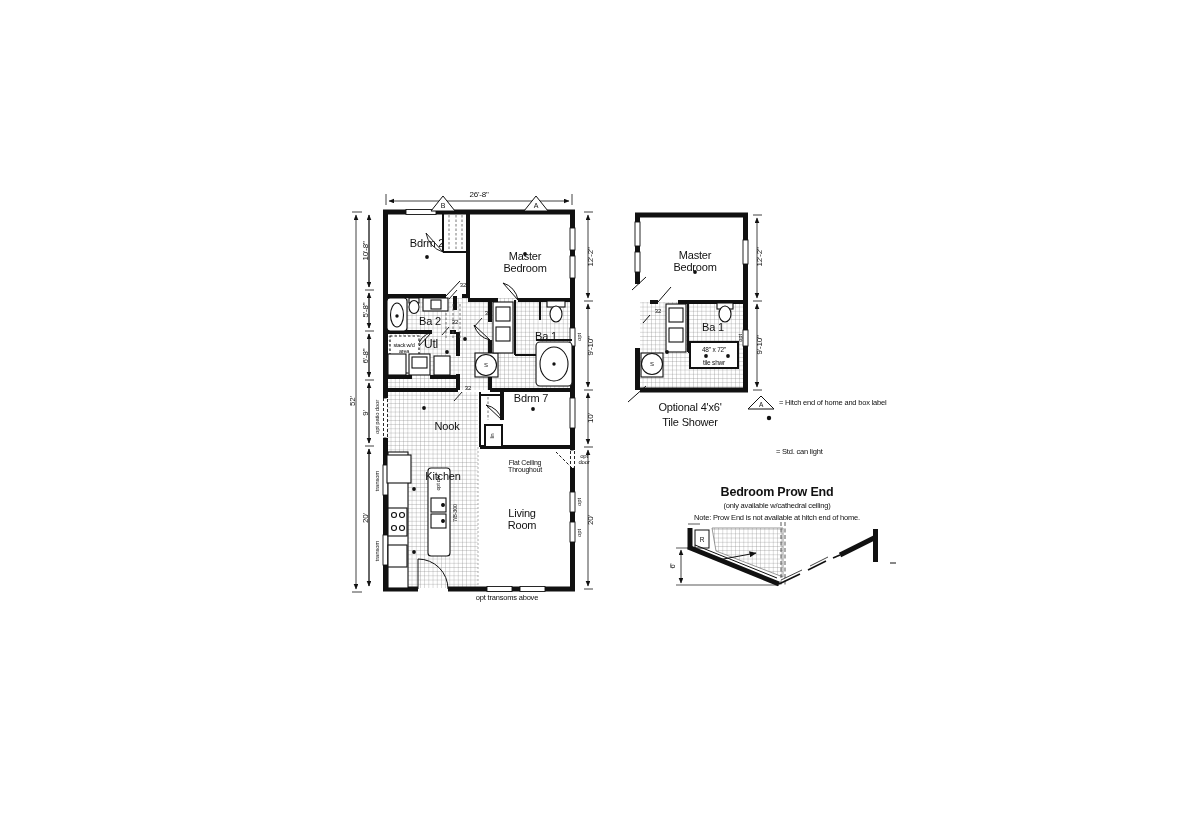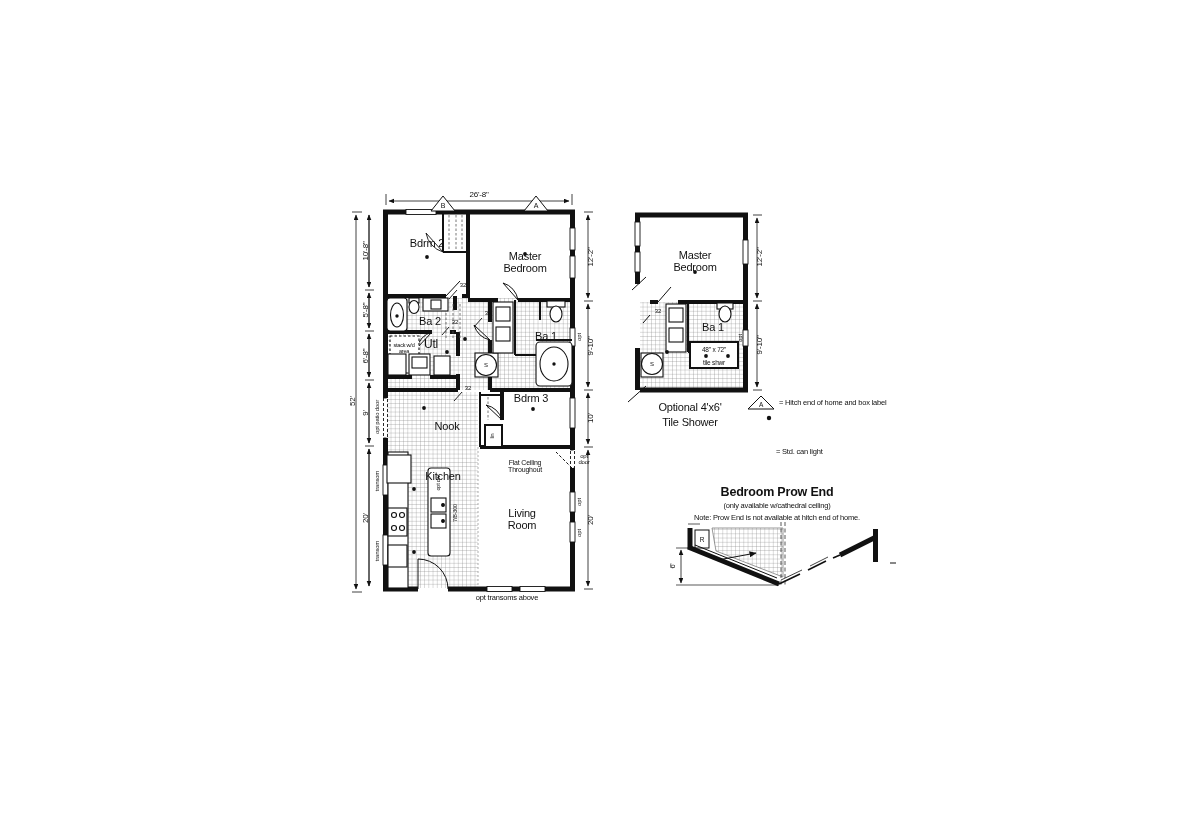--- a/index.html
+++ b/index.html
@@ -272,21 +272,21 @@
 <span class="lbl rot f6" style="left:579px;top:337px;">opt</span>
 <span class="lbl f6 wrap" style="left:584px;top:459px;width:20px;">opt door</span>
 <span class="lbl rot f6" style="left:579px;top:502px;">opt</span>
 <span class="lbl rot f6" style="left:579px;top:533px;">opt</span>
 
 <span class="lbl f11" style="left:427px;top:244px;">Bdrm 2</span>
 <span class="lbl f11 wrap" style="left:525px;top:263px;width:64px;">Master Bedroom</span>
 <span class="lbl f11" style="left:430px;top:322px;">Ba 2</span>
 <span class="lbl f10" style="left:431px;top:344px;">Utl</span>
 <span class="lbl f11" style="left:546px;top:337px;">Ba 1</span>
-<span class="lbl f11" style="left:531px;top:399px;">Bdrm 3</span>
+<span class="lbl f11" style="left:531px;top:399px;">Bdrm 7</span>
 <span class="lbl f11" style="left:427px;top:427px;padding-left:40px;">Nook</span>
 <span class="lbl f11" style="left:443px;top:477px;">Kitchen</span>
 <span class="lbl f11 wrap" style="left:522px;top:520px;width:48px;">Living Room</span>
 
 <span class="lbl f5 wrap" style="left:404px;top:349px;width:26px;">stack w/d area</span>
 <span class="lbl f7 wrap" style="left:525px;top:466px;width:52px;">Flat Ceiling Throughout</span>
 <span class="lbl f75" style="left:507px;top:598px;">opt transoms above</span>
 
 <span class="lbl f6" style="left:463px;top:285px;">32</span>
 <span class="lbl f6" style="left:488px;top:313px;">32</span>

